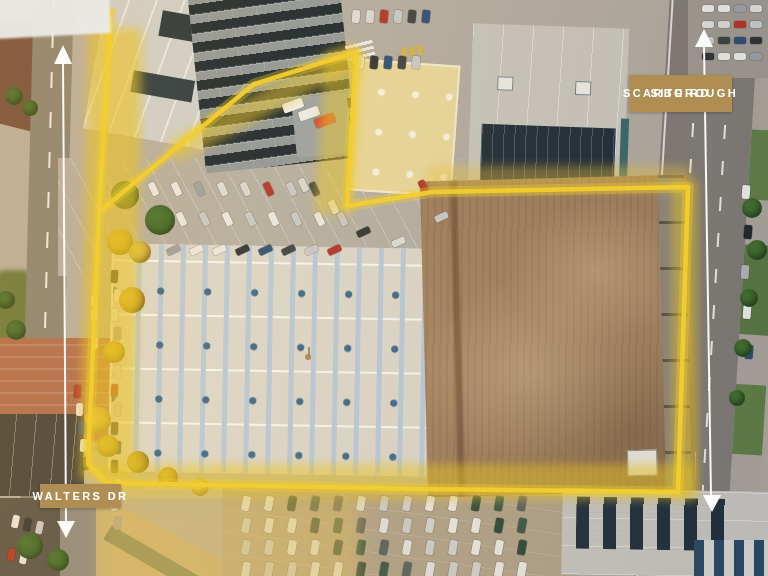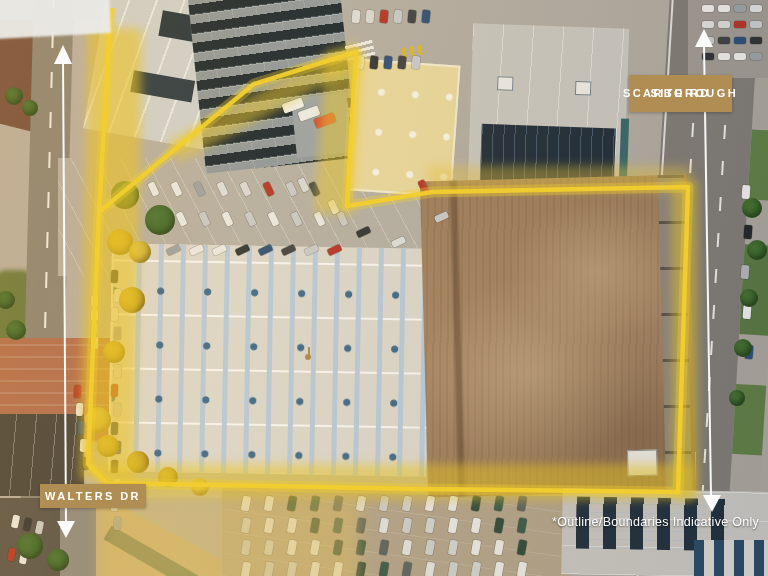--- a/index.html
+++ b/index.html
@@ -113,21 +113,21 @@
   .boundary{fill:none;stroke:var(--boundary,#f2cd2e);stroke-width:4.5;opacity:.95;stroke-linejoin:round;}
   .arrow-line{fill:none;stroke:var(--arrow,#fff);stroke-width:2;opacity:.95;}
   .arrow-head{fill:var(--arrow,#fff);opacity:.97;}
 
   
   .tag{background:var(--label-bg,#b08d52);color:var(--label-fg,#fff);z-index:10;
        display:flex;flex-direction:column;align-items:center;justify-content:center;
        font-weight:bold;letter-spacing:2.4px;text-align:center;white-space:nowrap;
        box-shadow:0 1px 3px rgba(0,0,0,.25);}
   .tag-scar{left:629px;top:75px;width:103px;height:37px;font-size:11px;line-height:1.45;}
-  .tag-walters{left:40px;top:484px;width:106px;height:24px;font-size:11px;}
+  .tag-walters{left:40px;top:484px;width:81px;height:24px;font-size:11px;}
   .tag-site{left:304px;top:303px;width:99px;height:44px;font-size:10.5px;line-height:1.5;letter-spacing:2px;}
   .leader{left:308px;top:347px;width:2px;height:8px;background:var(--label-bg,#b08d52);z-index:10;}
   .leader-dot{left:305px;top:354px;width:6px;height:6px;border-radius:50%;background:var(--label-bg,#b08d52);z-index:10;}
   .disclaimer{left:552px;top:515px;color:#fff;font-size:12.5px;letter-spacing:.3px;z-index:10;
               text-shadow:0 1px 2px rgba(0,0,0,.55);white-space:nowrap;}
 </style>
 </head>
 <body>
 
 <div class="stage" style="--label-bg: #b08d52; --label-fg: #ffffff; --boundary: #f2cd2e; --arrow: #ffffff;">
@@ -221,21 +221,20 @@
 
   <div class="tag tag-scar">
     <span>SCARBOROUGH</span>
     <span>SITE RD</span>
   </div>
   <div class="tag tag-walters">
     <span>WALTERS DR</span>
   </div>
   <div class="leader"></div>
   <div class="leader-dot"></div>
-  <div class="disclaimer">*Outline/Boundaries Indicative Only</div>
 <div class="car" style="left: 150px; top: 182px; width: 7px; height: 14px; transform: rotate(-25deg); background: rgb(233, 233, 231);"></div>
     <div class="car" style="left: 173px; top: 182px; width: 7px; height: 14px; transform: rotate(-25deg); background: rgb(233, 233, 231);"></div>
     <div class="car" style="left: 196px; top: 182px; width: 7px; height: 14px; transform: rotate(-25deg); background: rgb(154, 160, 165);"></div>
     <div class="car" style="left: 219px; top: 182px; width: 7px; height: 14px; transform: rotate(-25deg); background: rgb(220, 221, 220);"></div>
     <div class="car" style="left: 242px; top: 182px; width: 7px; height: 14px; transform: rotate(-25deg); background: rgb(216, 216, 214);"></div>
     <div class="car" style="left: 265px; top: 182px; width: 7px; height: 14px; transform: rotate(-25deg); background: rgb(178, 50, 39);"></div>
     <div class="car" style="left: 288px; top: 182px; width: 7px; height: 14px; transform: rotate(-25deg); background: rgb(199, 201, 203);"></div>
     <div class="car" style="left: 311px; top: 182px; width: 7px; height: 14px; transform: rotate(-25deg); background: rgb(60, 64, 67);"></div>
     <div class="car" style="left: 155px; top: 212px; width: 7px; height: 14px; transform: rotate(-25deg); background: rgb(199, 201, 203);"></div>
     <div class="car" style="left: 178px; top: 212px; width: 7px; height: 14px; transform: rotate(-25deg); background: rgb(233, 233, 231);"></div>

